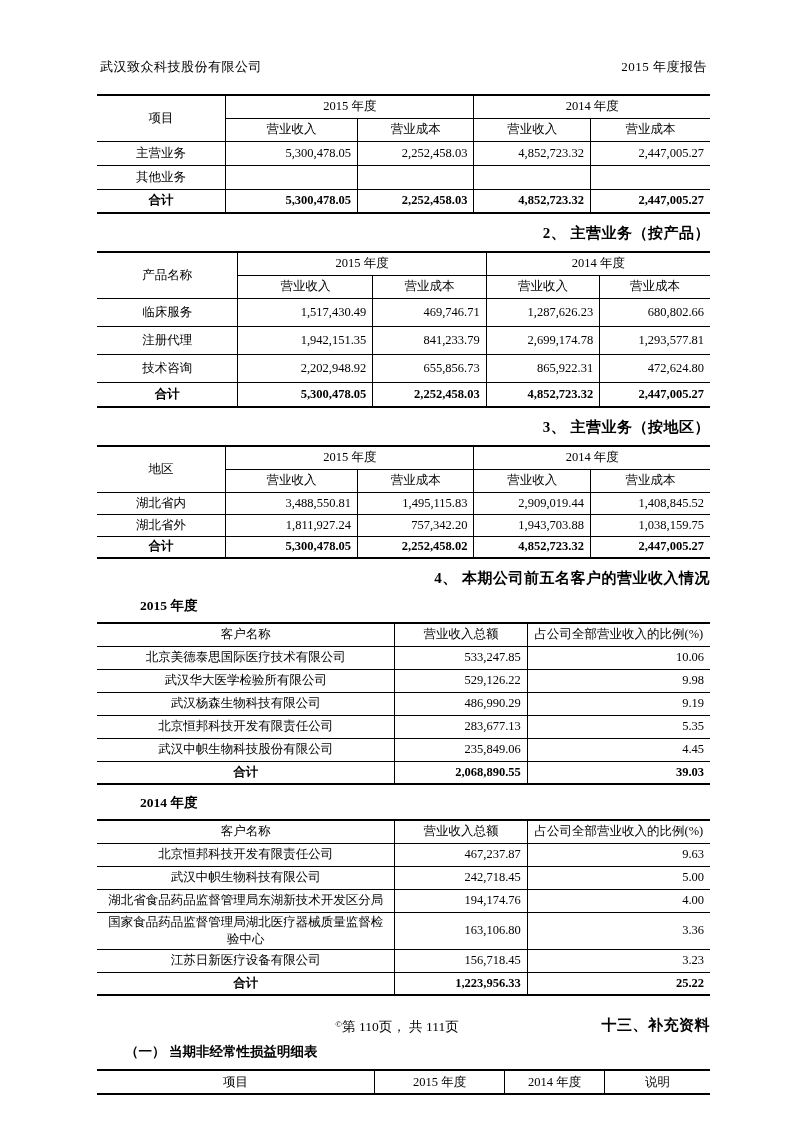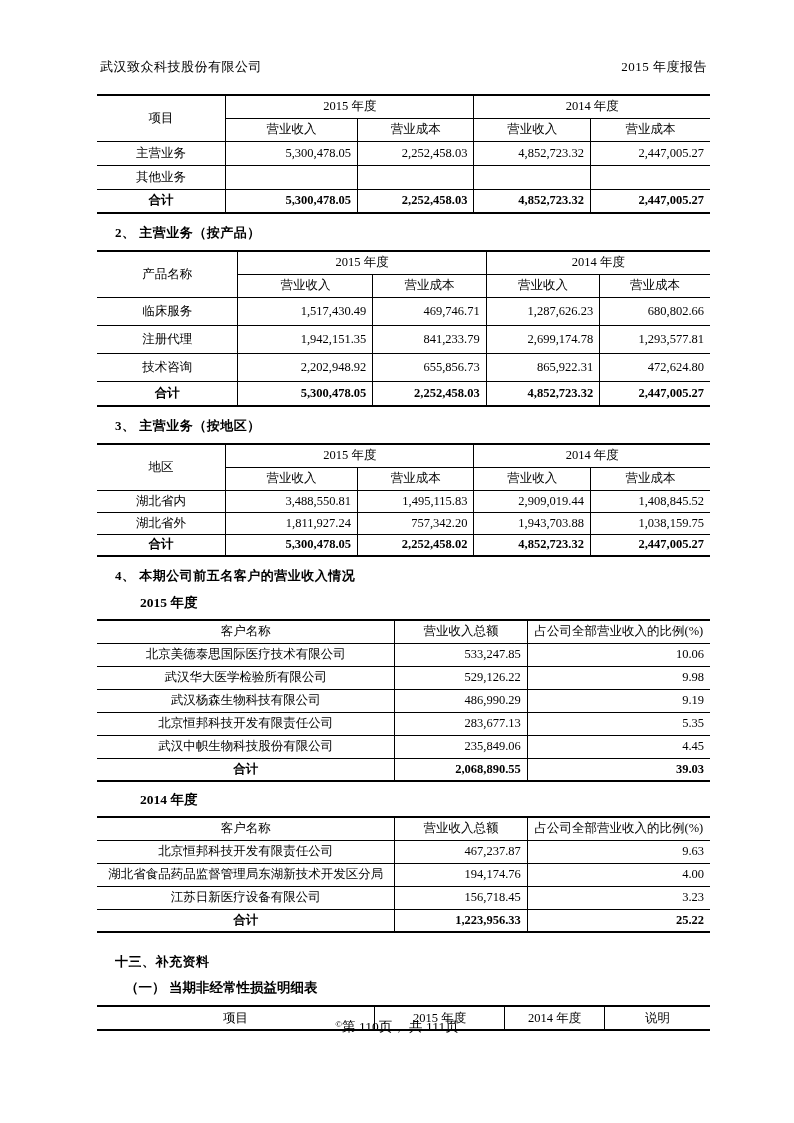--- a/index.html
+++ b/index.html
@@ -38,21 +38,21 @@
   .t2 tbody tr { height:28px;margin-top:47px; }
   .t2 tbody tr.bold { height:25px; }
   .t3 tbody tr { height:22px; }
   .t4 tbody tr { height:23px; }
   .t5 tbody tr { height:23px; }
   .t6 { border-top:2px solid #000; border-bottom:2px solid #000; }
   .t6 th { border:1px solid #000; border-top:0; border-bottom:0; font-weight:normal; font-size:12.5px; height:24px; text-align:center; }
   .t6 tr > *:first-child { border-left:0; }
   .t6 tr > *:last-child  { border-right:0; }
 
-  .sec-heading { font-weight:bold; font-size:13px; margin:10px 0 8px 18px; letter-spacing:0.5px; }
+  .sec-heading { font-weight:bold; font-size:15px; margin:10px 0 8px 18px; letter-spacing:0.5px;text-align:right; }
   .sub-heading { font-weight:bold; font-size:13.5px; margin:9px 0 7px 43px; }
   .sub-heading2 { font-weight:bold; font-size:13.5px; margin:8px 0 8px 28px; }
   .mt1 { margin-top:18px; }
 
   .page-footer {
     position:absolute; left:0; right:0; top:1018px;
     text-align:center; font-size:13.5px;
   }
   .page-footer .mark { font-size:9px; vertical-align:4px; }
 </style>
@@ -277,23 +277,33 @@
           <th>占公司全部营业收入的比例(%)</th>
         </tr>
       </thead>
       <tbody>
           <tr>
             <td class="cell-name">北京恒邦科技开发有限责任公司</td>
             <td class="cell-num">467,237.87</td>
             <td class="cell-num">9.63</td>
           </tr>
           <tr>
+            <td class="cell-name">武汉中帜生物科技有限公司</td>
+            <td class="cell-num">242,718.45</td>
+            <td class="cell-num">5.00</td>
+          </tr>
+          <tr>
             <td class="cell-name">湖北省食品药品监督管理局东湖新技术开发区分局</td>
             <td class="cell-num">194,174.76</td>
             <td class="cell-num">4.00</td>
+          </tr>
+          <tr>
+            <td class="cell-name">国家食品药品监督管理局湖北医疗器械质量监督检验中心</td>
+            <td class="cell-num">163,106.80</td>
+            <td class="cell-num">3.36</td>
           </tr>
           <tr>
             <td class="cell-name">江苏日新医疗设备有限公司</td>
             <td class="cell-num">156,718.45</td>
             <td class="cell-num">3.23</td>
           </tr>
           <tr class="bold">
             <td class="cell-label">合计</td>
             <td class="cell-num">1,223,956.33</td>
             <td class="cell-num">25.22</td>

